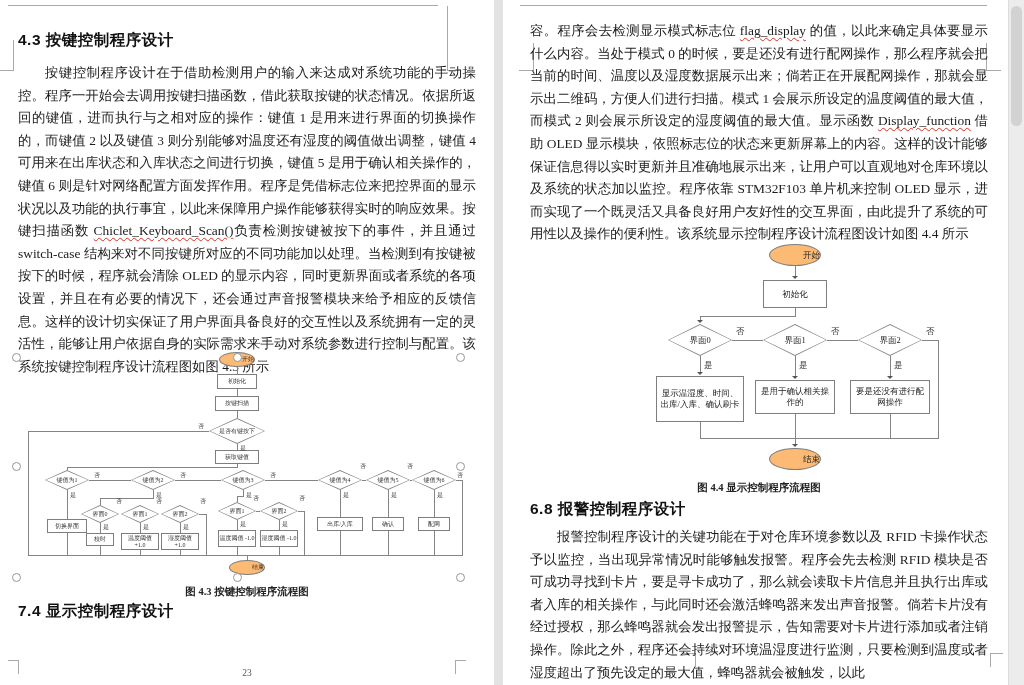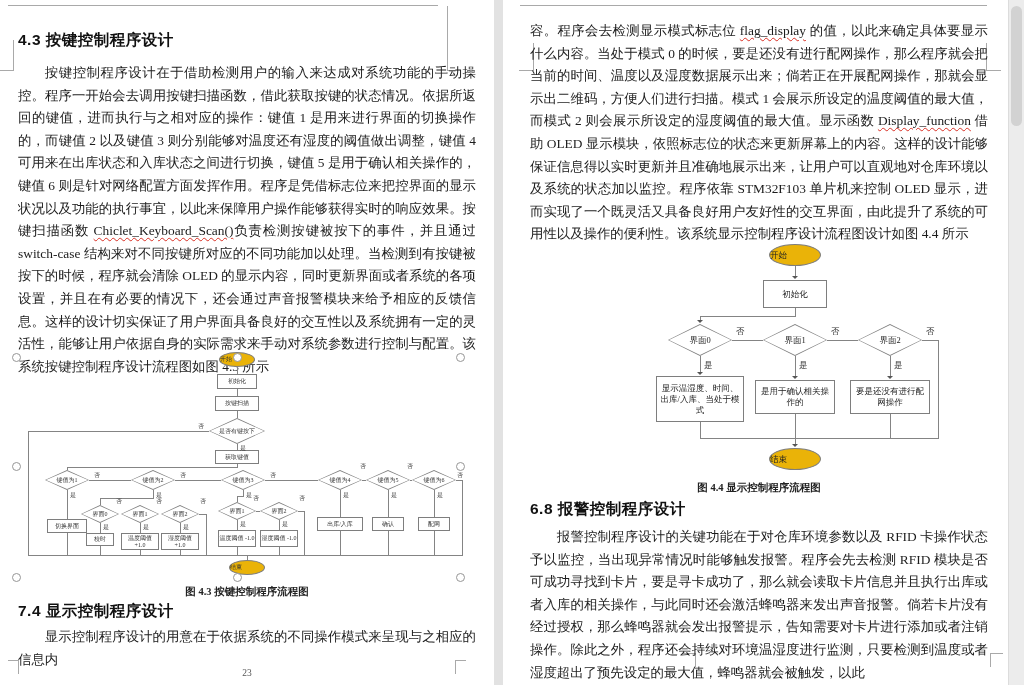--- a/index.html
+++ b/index.html
@@ -13,21 +13,21 @@
   .h-sec{position:absolute;font-family:"Liberation Sans",sans-serif;font-weight:700;font-size:15.5px;letter-spacing:.5px;color:#111;}
   .body-p{position:absolute;font-size:13.4px;line-height:22.6px;text-align:justify;text-justify:inter-ideograph;color:#1c1c1c;}
   .indent{text-indent:2em;}
   .red-sp{text-decoration-line:underline;text-decoration-style:wavy;text-decoration-color:#d93025;text-decoration-thickness:1px;text-underline-offset:2px;}
   .caption{position:absolute;text-align:center;font-size:10.5px;font-weight:700;color:#222;}
   .pagenum{position:absolute;text-align:center;font-size:9.5px;color:#555;}
   
   .fc{position:absolute;}
   .ln{position:absolute;background:#848484;}
   .fbox{position:absolute;border:1px solid #7e7e7e;background:#fff;display:flex;align-items:center;justify-content:center;text-align:center;box-sizing:border-box;}
-  .foval{position:absolute;border:1px solid #7e7e7e;background:#eab308;border-radius:50%;display:flex;align-items:center;justify-content:flex-start;box-sizing:border-box;}
+  .foval{position:absolute;border:1px solid #7e7e7e;background:#fdba74;border-radius:50%;display:flex;align-items:center;justify-content:flex-end;box-sizing:border-box;}
   .fdia{position:absolute;display:flex;align-items:center;justify-content:center;text-align:center;}
   .fdia::before{content:"";position:absolute;inset:0;background:#7e7e7e;clip-path:polygon(50% 0,100% 50%,50% 100%,0 50%);z-index:0;}
   .fdia::after{content:"";position:absolute;inset:1px;background:#fff;clip-path:polygon(50% 0,100% 50%,50% 100%,0 50%);z-index:1;}
   .fdia span{position:relative;z-index:2;}
   .flbl{position:absolute;color:#333;z-index:3;}
   .f43 .fbox,.f43 .fdia,.f43 .foval{font-size:6px;line-height:7px;color:#333;}
   .f43 .flbl{font-size:6px;line-height:6px;}
   .f44 .fbox,.f44 .fdia,.f44 .foval{font-size:8.5px;line-height:11px;color:#222;}
   .f44 .flbl{font-size:8.5px;}
   .ar-d{position:absolute;width:0;height:0;border:3px solid transparent;border-top-color:#555;}
@@ -219,21 +219,20 @@
     <div class="hd" style="left:233px;top:353px;"></div>
     <div class="hd" style="left:456px;top:353px;"></div>
     <div class="hd" style="left:12px;top:462px;"></div>
     <div class="hd" style="left:456px;top:462px;"></div>
     <div class="hd" style="left:12px;top:573px;"></div>
     <div class="hd" style="left:233px;top:573px;"></div>
     <div class="hd" style="left:456px;top:573px;"></div>
 
     <div class="caption" style="left:18px;top:585px;width:458px;">图 4.3 按键控制程序流程图</div>
     <div class="h-sec" style="left:18px;top:601px;">7.4 显示控制程序设计</div>
-    <div class="body-p indent" style="left:18px;top:626px;width:458px;">显示控制程序设计的用意在于依据系统的不同操作模式来呈现与之相应的信息内</div>
     <div class="pagenum" style="left:18px;top:668px;width:458px;">23</div>
   </div>
 
   <div class="page" style="left:503px;width:505px;">
 
     <div class="hairline" style="left:17px;top:5px;width:467px;height:1px;"></div>
     <div class="hairline" style="left:30px;top:43px;width:1px;height:27px;"></div>
     <div class="hairline" style="left:16px;top:70px;width:15px;height:1px;"></div>
     <div class="hairline" style="left:483px;top:43px;width:1px;height:27px;"></div>
     <div class="hairline" style="left:483px;top:70px;width:15px;height:1px;"></div>
@@ -281,21 +280,21 @@
       <span class="flbl" style="left:166px;top:122px;">是</span>
       <span class="flbl" style="left:261px;top:122px;">是</span>
       <i class="ln" style="left:67px;top:118px;width:1px;height:18px;"></i>
       <i class="ar-d" style="left:64px;top:134px;"></i>
       <i class="ln" style="left:162px;top:118px;width:1px;height:22px;"></i>
       <i class="ar-d" style="left:159px;top:138px;"></i>
       <i class="ln" style="left:257px;top:118px;width:1px;height:22px;"></i>
       <i class="ar-d" style="left:254px;top:138px;"></i>
 
       <div class="fbox" style="left:23px;top:138px;width:88px;height:46px;padding:2px;">
-          <span>显示温湿度、时间、出库/入库、当处于模式</span>
+          <span>显示温湿度、时间、出库/入库、确认刷卡</span>
         </div>
       <div class="fbox" style="left:122px;top:142px;width:80px;height:34px;padding:2px;">
           <span>是用于确认相关操作的</span>
         </div>
       <div class="fbox" style="left:217px;top:142px;width:80px;height:34px;padding:2px;">
           <span>要是还没有进行配网操作</span>
         </div>
 
       <i class="ln" style="left:67px;top:184px;width:1px;height:16px;"></i>
       <i class="ln" style="left:162px;top:176px;width:1px;height:24px;"></i>

